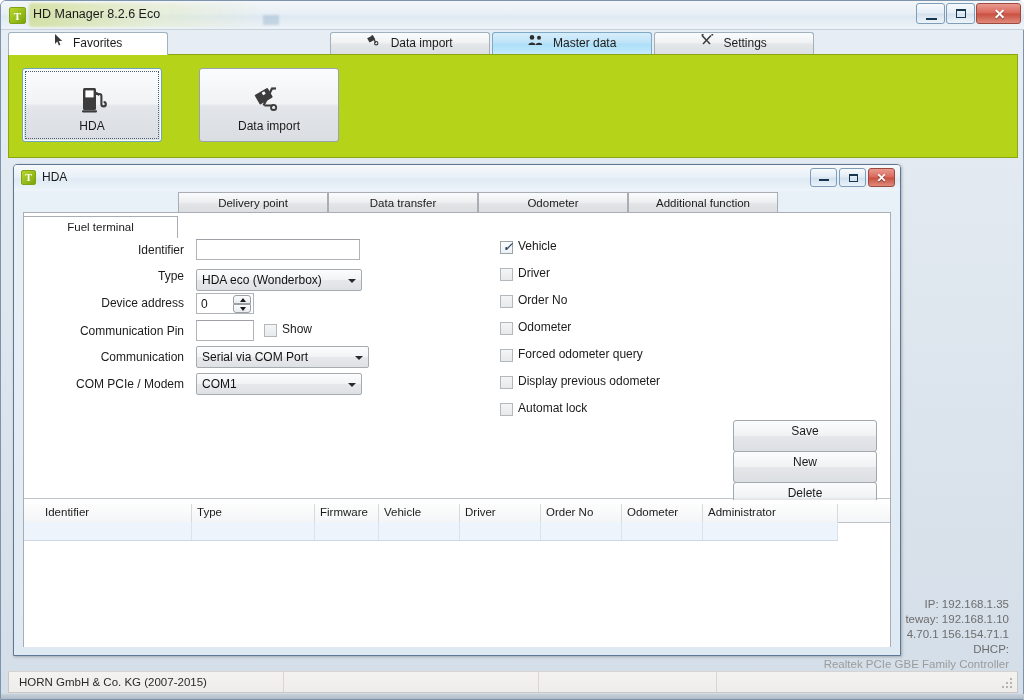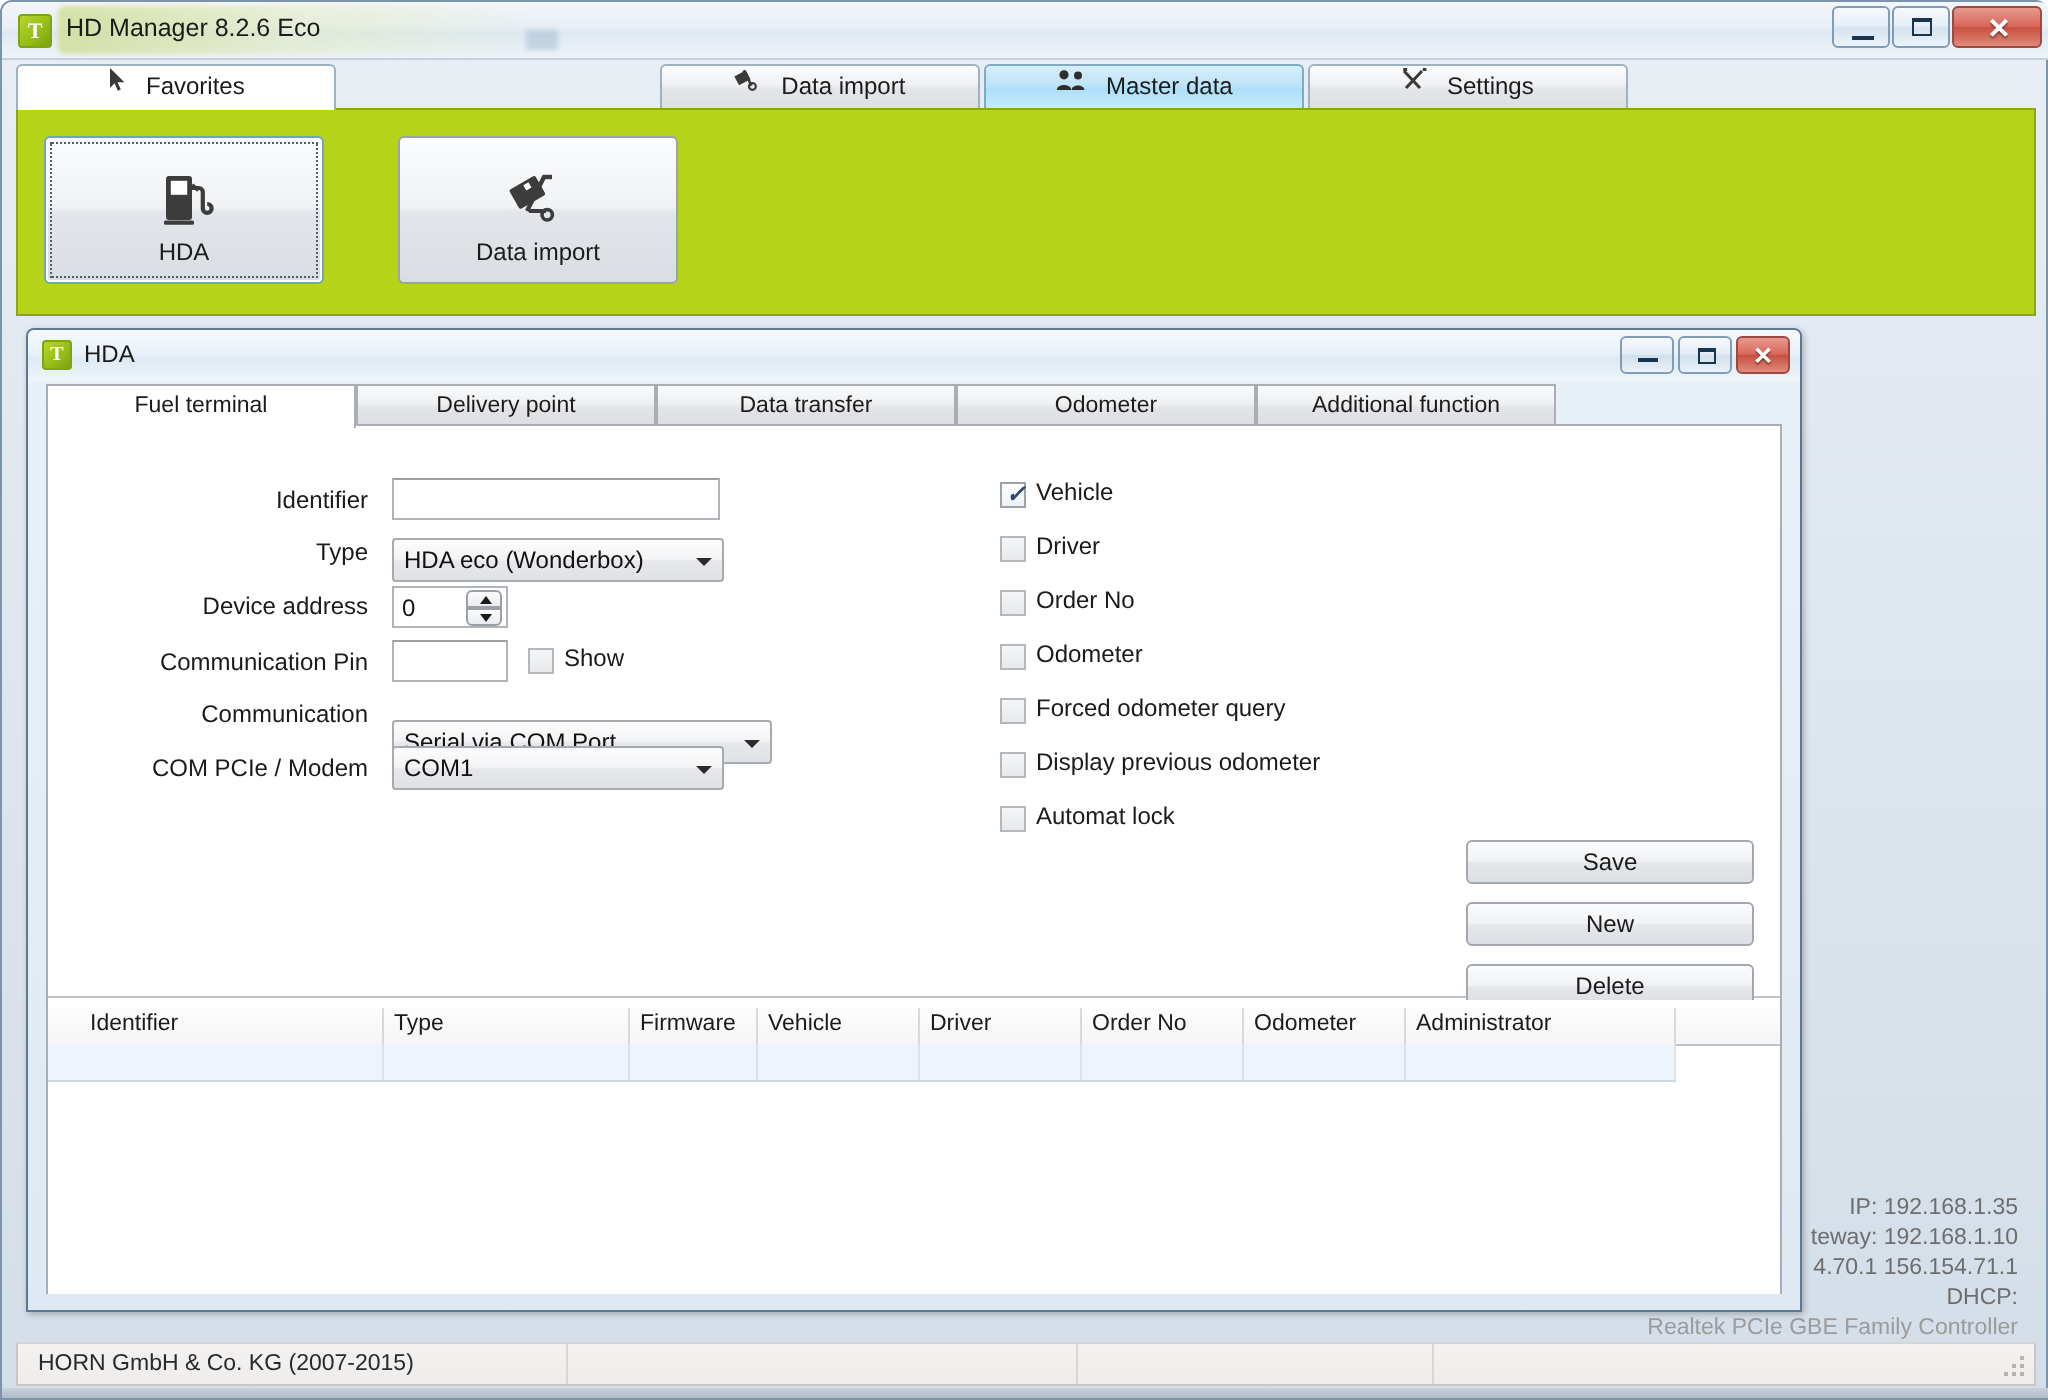--- a/index.html
+++ b/index.html
@@ -227,21 +227,21 @@
     box-sizing: border-box;
     border: 1px solid #a8aeb4;
     border-bottom: none;
     background: linear-gradient(to bottom, #fafbfc 0%, #eeeff1 45%, #e2e4e6 55%, #dbdde0 100%);
     font-size: 11.5px; color: #1b1b1b; text-align: center; line-height: 20px;
     white-space: nowrap;
   }
   .htab.active {
     background: #ffffff;
     border-color: #a8aeb4;
-    height: 22px; z-index: 4;
+    height: 22px; z-index: 4; margin-top: 24px;
   }
 
   #hda-body {
     position: absolute; left: 9px; top: 47px;
     width: 868px; height: 435px;
     box-sizing: border-box;
     background: #ffffff;
     border: 1px solid #a8aeb4;
   }
   #hda-form {
@@ -321,21 +321,21 @@
     line-height: 15px;
   }
   .chklabel {
     position: absolute; left: 18px; top: -2px;
     font-size: 12px; color: #1b1b1b; white-space: nowrap;
   }
 
   .abtn {
     position: absolute;
     box-sizing: border-box;
-    width: 144px; height: 22px;
+    width: 144px; height: 32px;
     border: 1px solid #a2a8ae;
     border-radius: 3px;
     background: linear-gradient(to bottom, #fbfcfd 0%, #f1f2f4 48%, #e4e6ea 52%, #dcdfe3 100%);
     text-align: center; line-height: 20px;
     font-size: 12px; color: #1b1b1b;
   }
 
   
   #grid {
     position: absolute; left: 0; top: 287px;
@@ -623,21 +623,21 @@
           <span class="flabel-r" style="left:0px; top:4px;">Communication Pin</span>
           <input class="tinput" type="password" style="left: 172px; top: 0px; width: 58px;" value="">
           <span class="chkrow" style="left:240px; top:4px;">
             <span class="chkbox"></span>
             <span class="chklabel">Show</span>
           </span>
         </div>
 
         <div class="frow" style="top:133px;">
           <span class="flabel-r" style="left:0px; top:4px;">Communication</span>
-          <div class="tcombo" style="left:172px; top:0px; width:190px;margin-top:14px;">
+          <div class="tcombo" style="left:172px; top:0px; width:173px;">
             <span class="ctext">Serial via COM Port</span>
             <span class="carrow"></span>
           </div>
         </div>
 
         <div class="frow" style="top:160px;">
           <span class="flabel-r" style="left:0px; top:4px;">COM PCIe / Modem</span>
           <div class="tcombo" style="left:172px; top:0px; width:166px;">
             <span class="ctext">COM1</span>
             <span class="carrow"></span>

